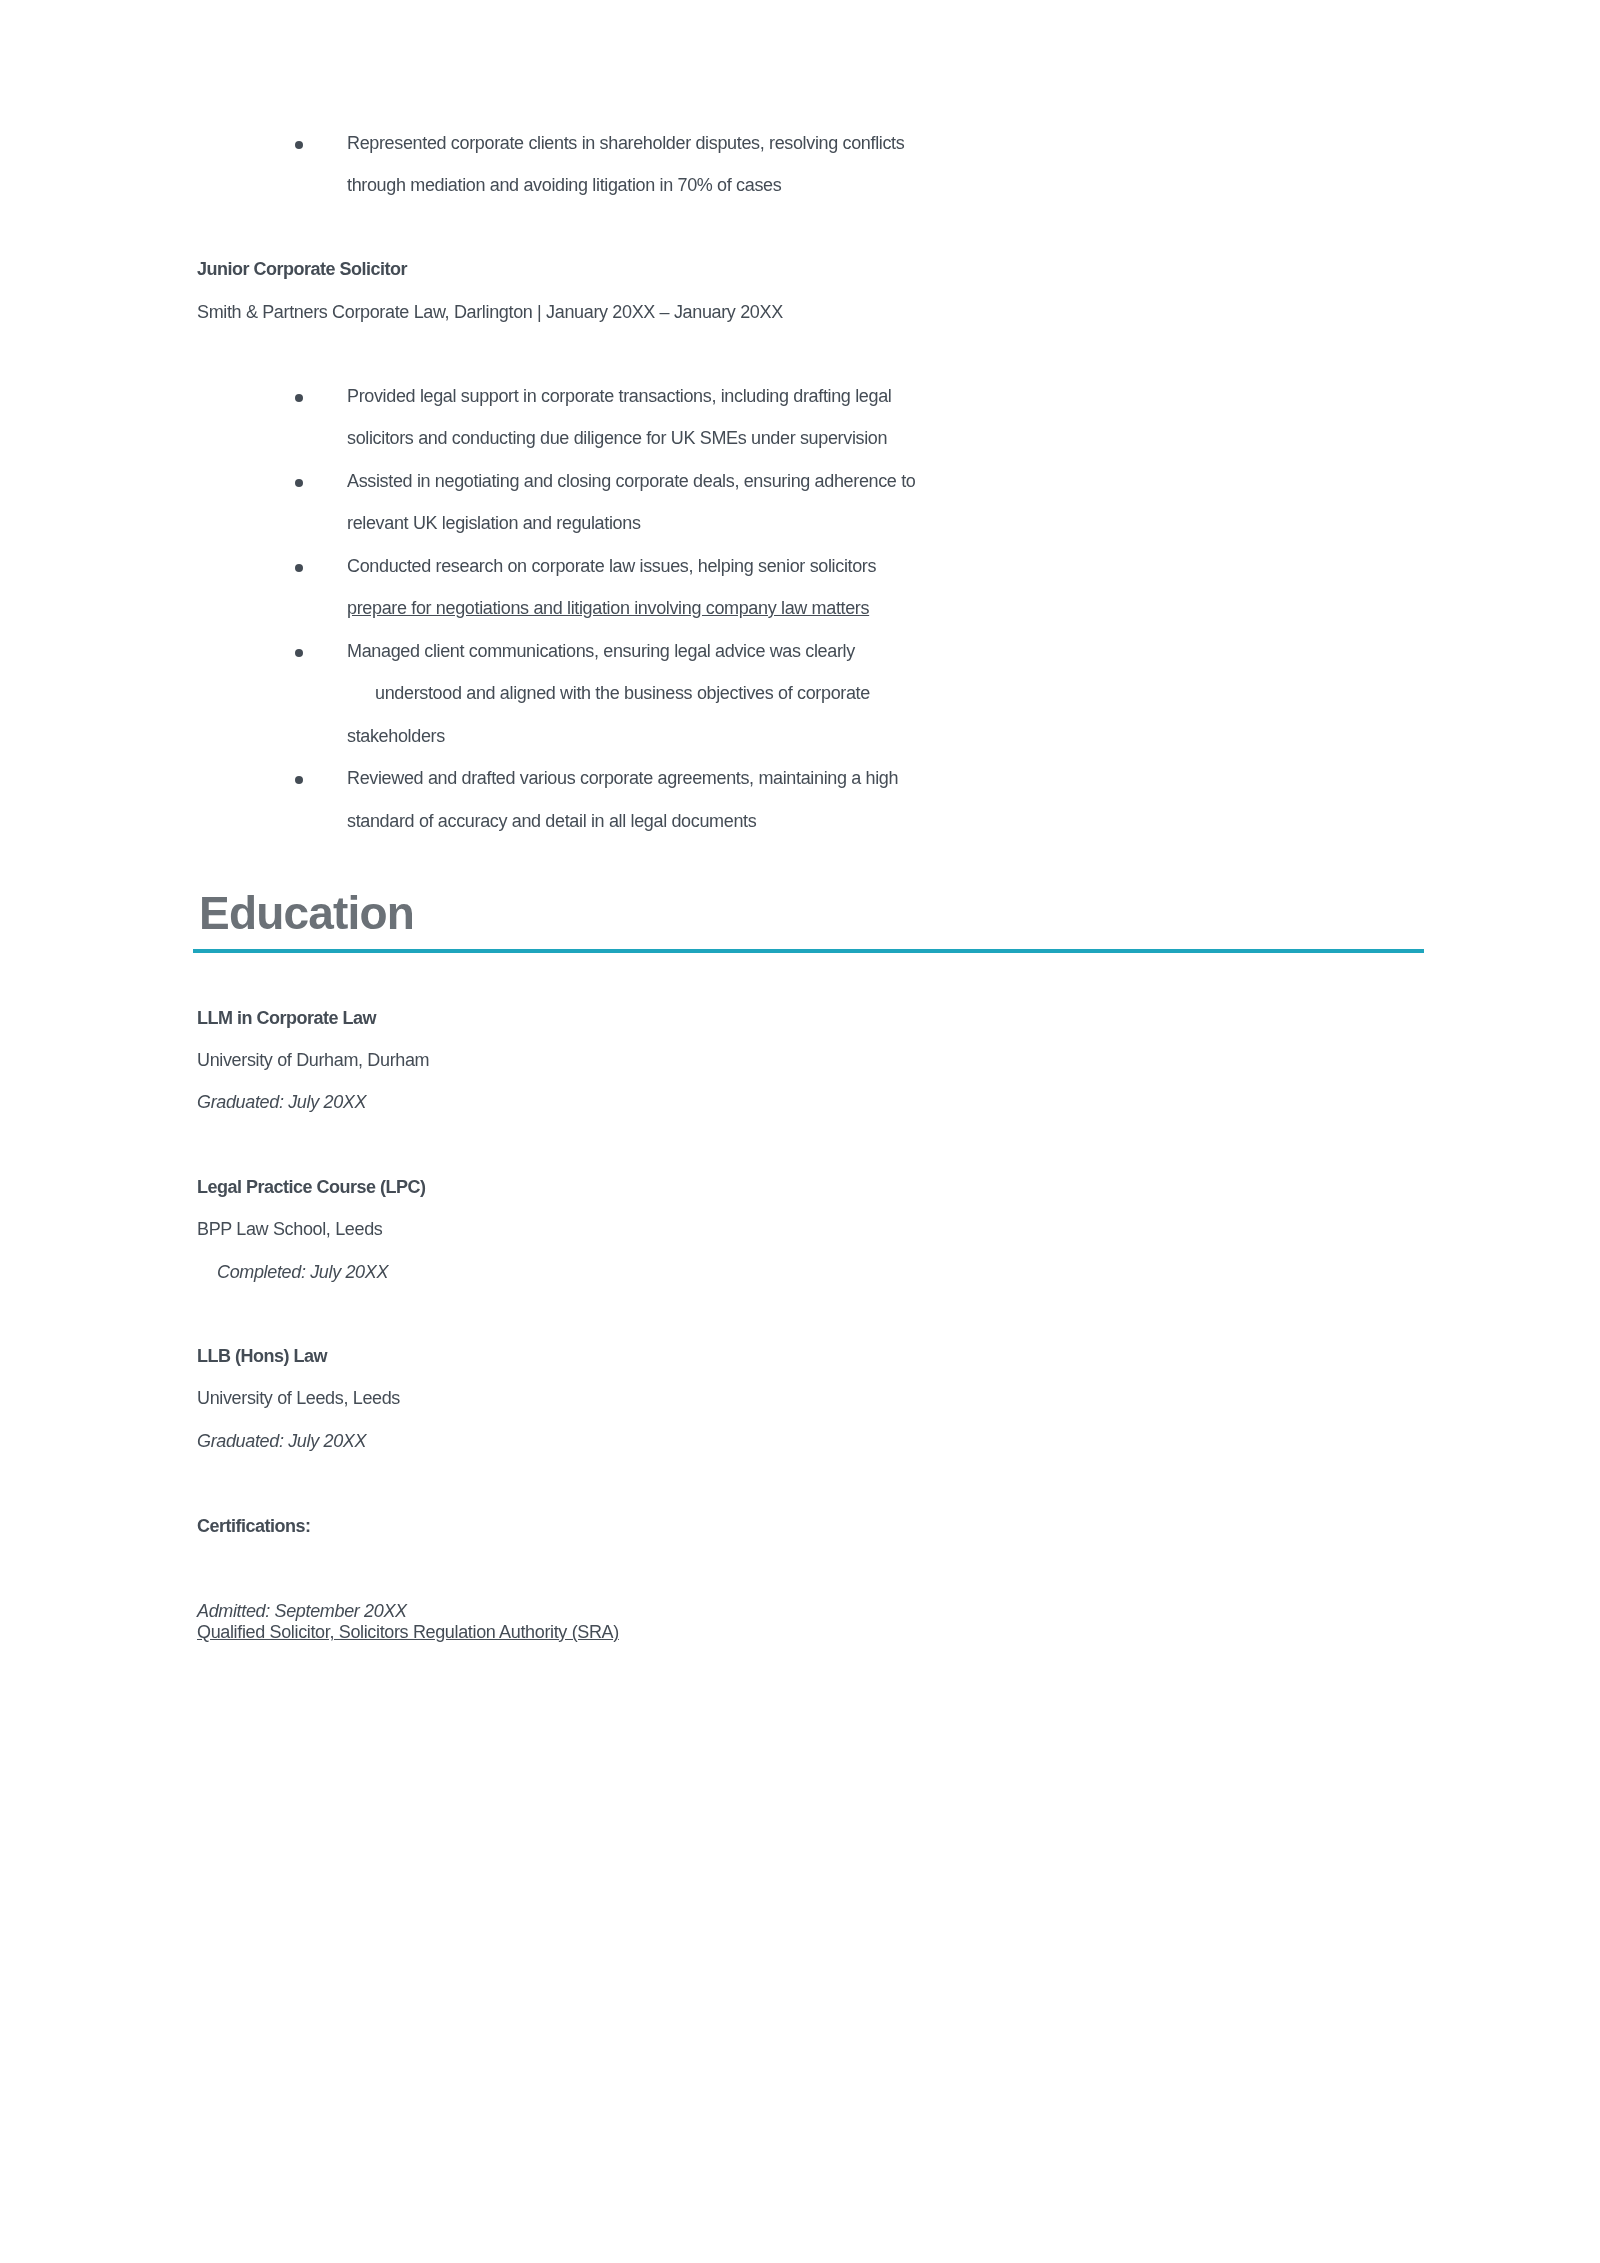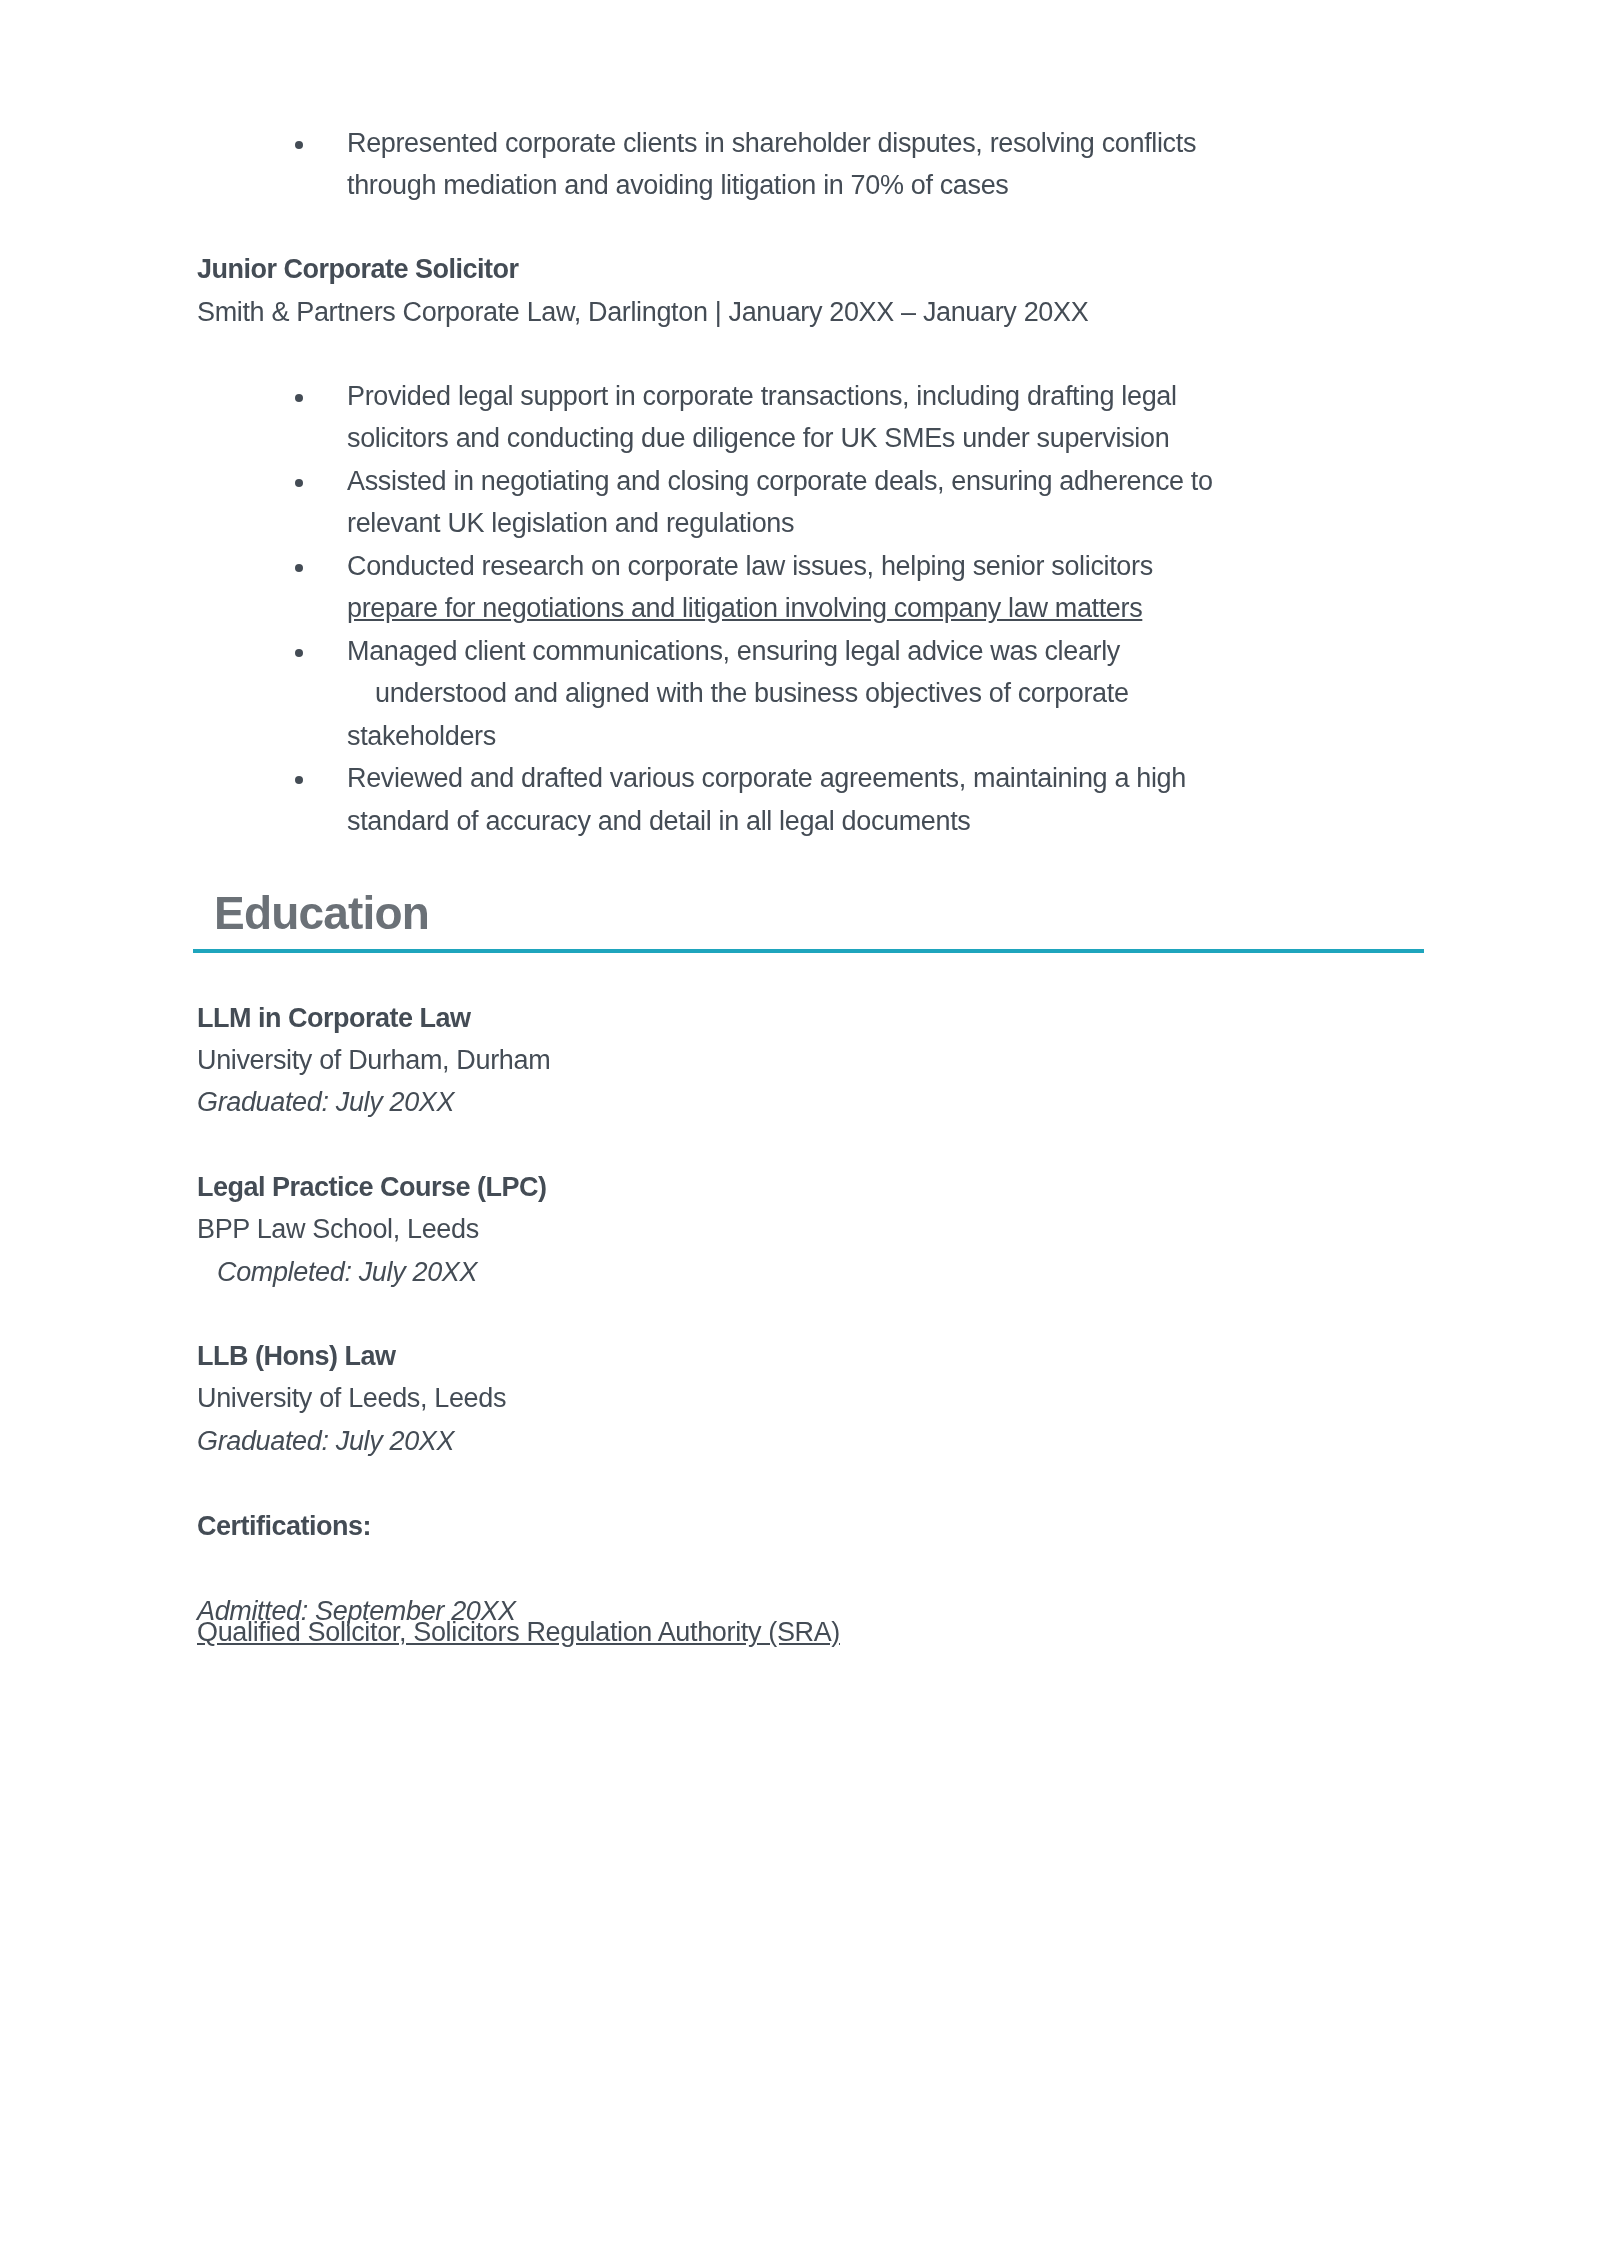--- a/index.html
+++ b/index.html
@@ -2,21 +2,21 @@
 <html><head>
 <meta charset="utf-8">
 <style>
   html, body { margin: 0; padding: 0; background: #ffffff; }
   body { width: 1600px; height: 2263px; position: relative; overflow: hidden; }
   .page { position: absolute; left: 0; top: 0; width: 1600px; height: 2263px; background: #ffffff; }
   .ln {
     position: absolute;
     white-space: nowrap;
     font-family: "Liberation Sans", sans-serif;
-    font-size: 27px;
+    font-size: 18px;
     line-height: 42px;
     color: #444c55;
     letter-spacing: -0.35px;
   }
   .bold { font-weight: bold; letter-spacing: -0.5px; text-align: right; }
   .ital { font-style: italic; }
   .bullet-dot {
     position: absolute;
     width: 8px; height: 8px;
     border-radius: 50%;
@@ -75,21 +75,21 @@
       <div class="ln" style="left:347px; top:672px;margin-left:28px;">understood and aligned with the business objectives of corporate</div>
       <div class="ln" style="left:347px; top:715px;">stakeholders</div>
 
       <div class="bullet-dot" style="left:295px; top:776px;"></div>
       <div class="ln" style="left:347px; top:757px;">Reviewed and drafted various corporate agreements, maintaining a high</div>
       <div class="ln" style="left:347px; top:800px;">standard of accuracy and detail in all legal documents</div>
     </div>
   </div>
 
   <div>
-    <div class="section-heading" style="top:885px;margin-left:15px;">Education</div>
+    <div class="section-heading" style="top:885px;">Education</div>
     <div class="section-rule" style="top:949px;"></div>
 
     <div>
       <div class="ln bold" style="left:197px; top:997px;">LLM in Corporate Law</div>
       <div class="ln" style="left:197px; top:1039px;">University of Durham, Durham</div>
       <div class="ln ital" style="left:197px; top:1081px;">Graduated: July 20XX</div>
     </div>
 
     <div>
       <div class="ln bold" style="left:197px; top:1166px;">Legal Practice Course (LPC)</div>

